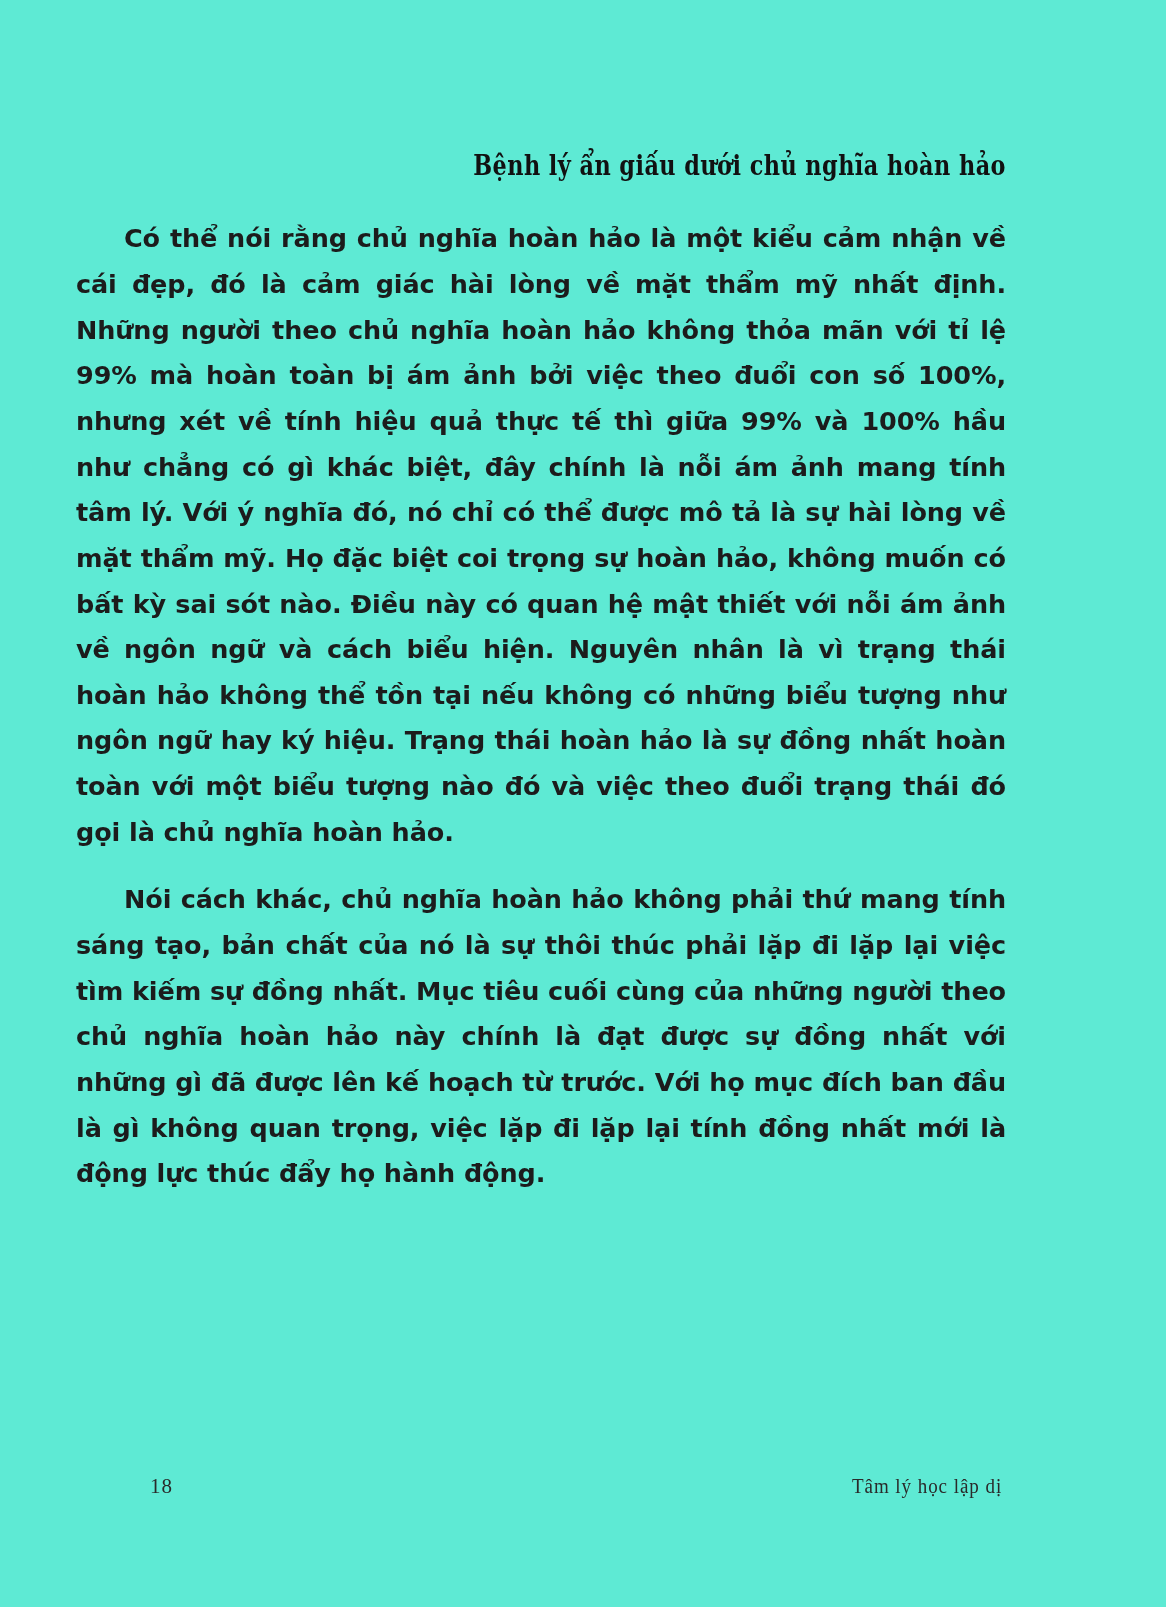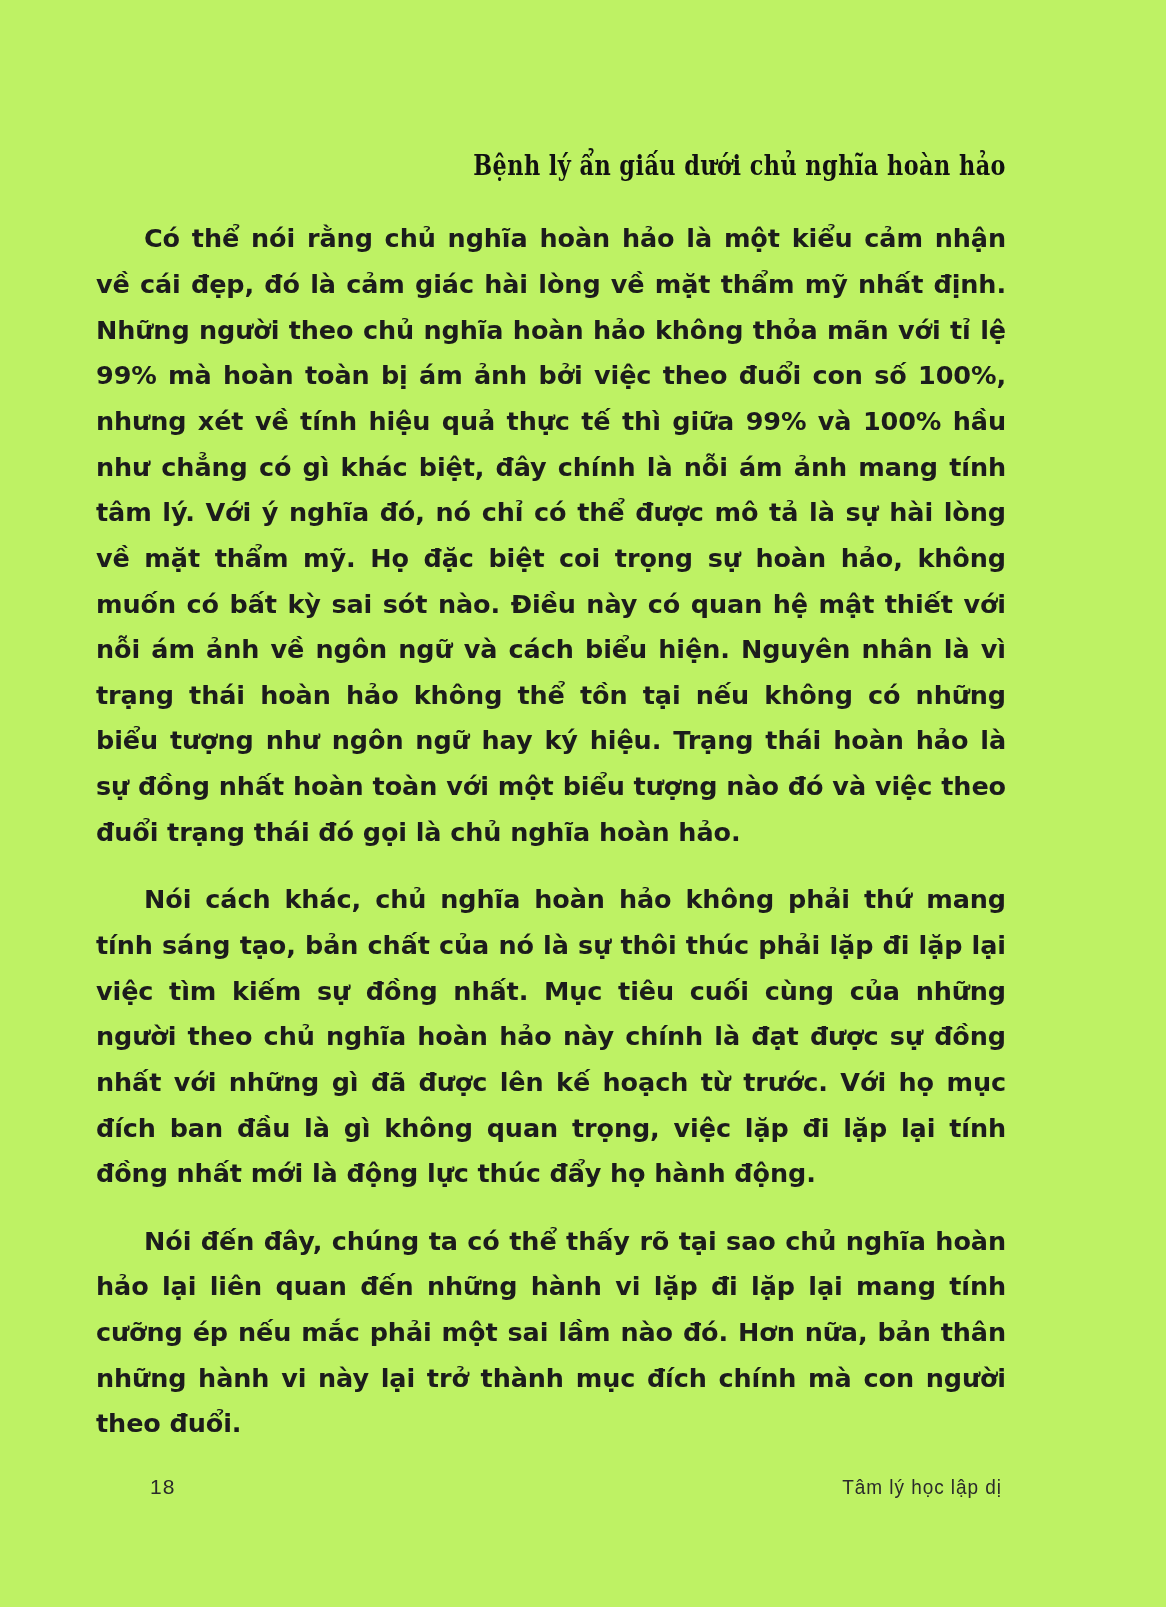--- a/index.html
+++ b/index.html
@@ -12,22 +12,22 @@
     background: #ffffff;
     font-family: "DejaVu Sans", sans-serif;
     color: #1a1a1a;
     overflow: hidden;
   }
   .page {
     position: relative;
     width: 1166px;
     height: 1607px;
     box-sizing: border-box;
-    padding: 150px 160px 0 96px;
-    background: #bef264;
+    padding: 150px 160px 0 76px;
+    background: #5eead4;
   }
   .chapter-title {
     text-align: right;
     font-family: "DejaVu Serif", serif;
     font-size: 27px;
     font-weight: 700;
     letter-spacing: 0.5px;
     color: #111111;
     margin: 0 0 34px 0;
     line-height: 1.2;
@@ -50,21 +50,21 @@
     margin-bottom: 0;
   }
   .footer {
     position: absolute;
     left: 150px;
     right: 160px;
     bottom: 108px;
     display: flex;
     align-items: baseline;
     justify-content: space-between;
-    font-family: Liberation Sans, sans-serif;
+    font-family: Liberation Serif, serif;
     font-size: 20px;
     color: #2a2a2a;
     letter-spacing: 1px;
     margin-top: 24px;
   }
   .footer .page-number {
     font-size: 21px;
   }
   .footer .book-title {
     font-size: 20px;
@@ -75,21 +75,20 @@
 </head>
 <body>
 
 <div class="page">
 
   <h1 class="chapter-title">Bệnh lý ẩn giấu dưới chủ nghĩa hoàn hảo</h1>
 
   <div class="body-text">
     <p>Có thể nói rằng chủ nghĩa hoàn hảo là một kiểu cảm nhận về cái đẹp, đó là cảm giác hài lòng về mặt thẩm mỹ nhất định. Những người theo chủ nghĩa hoàn hảo không thỏa mãn với tỉ lệ 99% mà hoàn toàn bị ám ảnh bởi việc theo đuổi con số 100%, nhưng xét về tính hiệu quả thực tế thì giữa 99% và 100% hầu như chẳng có gì khác biệt, đây chính là nỗi ám ảnh mang tính tâm lý. Với ý nghĩa đó, nó chỉ có thể được mô tả là sự hài lòng về mặt thẩm mỹ. Họ đặc biệt coi trọng sự hoàn hảo, không muốn có bất kỳ sai sót nào. Điều này có quan hệ mật thiết với nỗi ám ảnh về ngôn ngữ và cách biểu hiện. Nguyên nhân là vì trạng thái hoàn hảo không thể tồn tại nếu không có những biểu tượng như ngôn ngữ hay ký hiệu. Trạng thái hoàn hảo là sự đồng nhất hoàn toàn với một biểu tượng nào đó và việc theo đuổi trạng thái đó gọi là chủ nghĩa hoàn hảo.</p>
     <p>Nói cách khác, chủ nghĩa hoàn hảo không phải thứ mang tính sáng tạo, bản chất của nó là sự thôi thúc phải lặp đi lặp lại việc tìm kiếm sự đồng nhất. Mục tiêu cuối cùng của những người theo chủ nghĩa hoàn hảo này chính là đạt được sự đồng nhất với những gì đã được lên kế hoạch từ trước. Với họ mục đích ban đầu là gì không quan trọng, việc lặp đi lặp lại tính đồng nhất mới là động lực thúc đẩy họ hành động.</p>
-    <p>Nói đến đây, chúng ta có thể thấy rõ tại sao chủ nghĩa hoàn hảo lại liên quan đến những hành vi lặp đi lặp lại mang tính cưỡng ép nếu mắc phải một sai lầm nào đó. Hơn nữa, bản thân những hành vi này lại trở thành mục đích chính mà con người theo đuổi.</p>
   </div>
 
   <div class="footer">
     <span class="page-number">18</span>
     <span class="book-title">Tâm lý học lập dị</span>
   </div>
 
 </div>
 
 </body></html>

